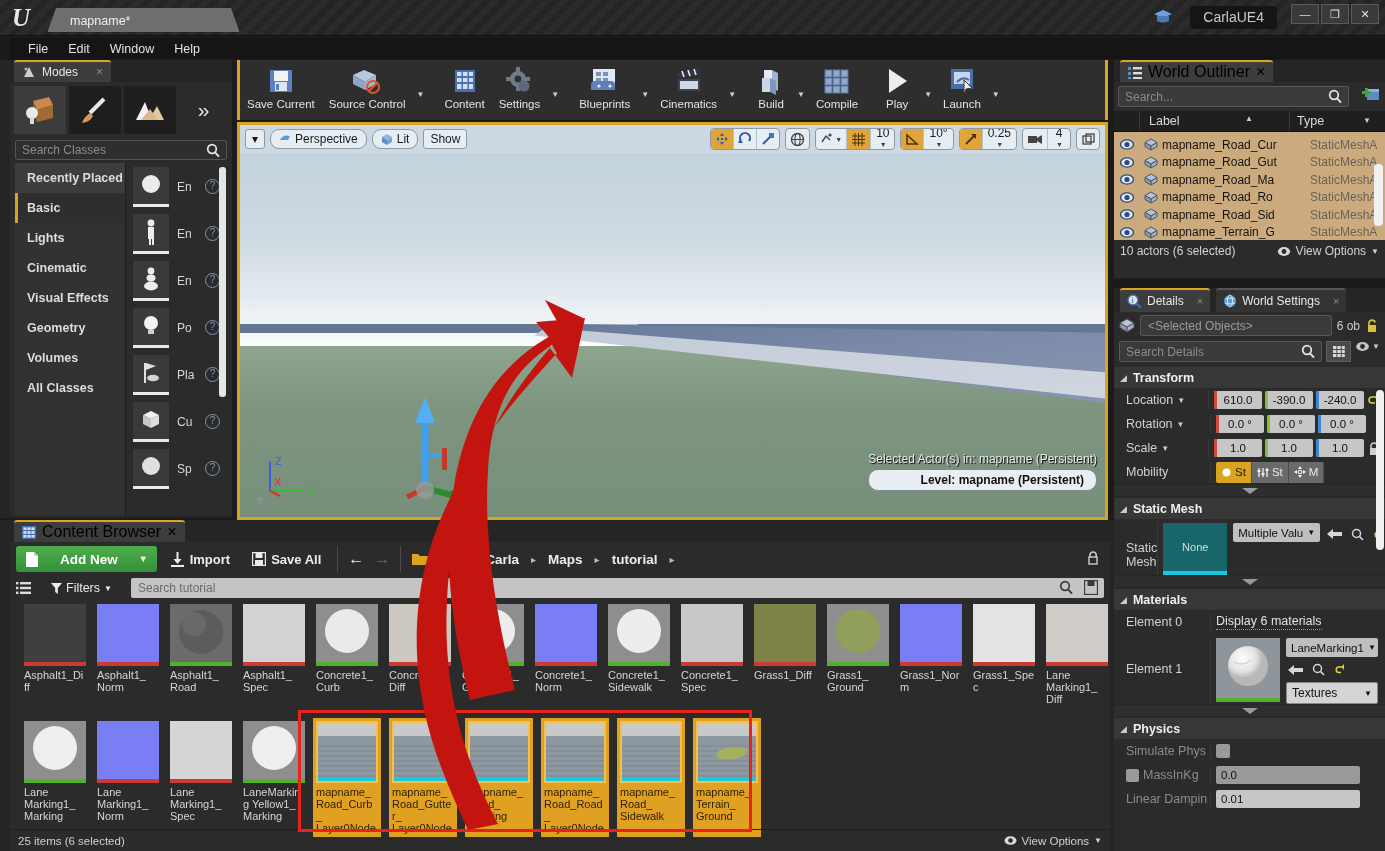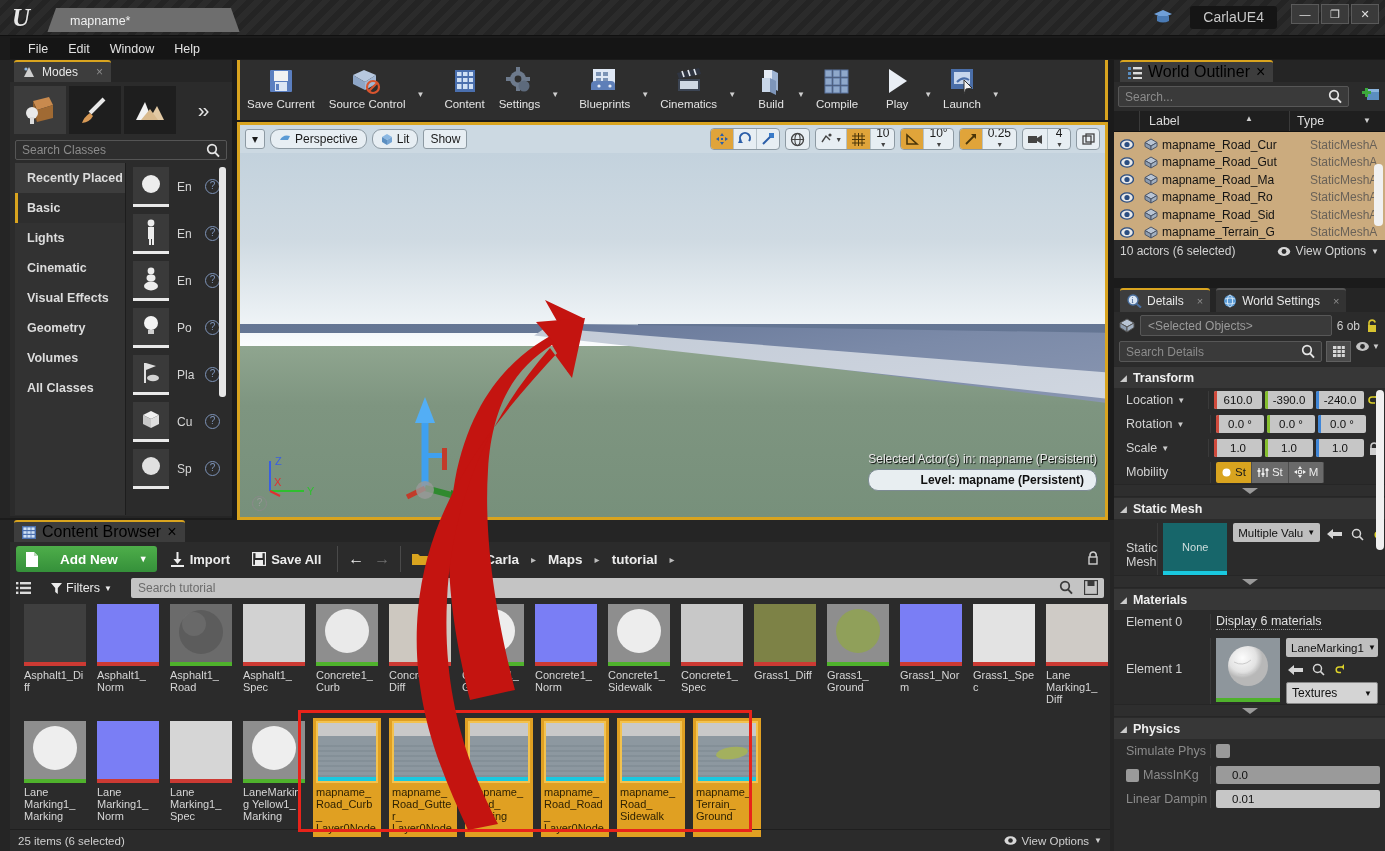--- a/index.html
+++ b/index.html
@@ -342,21 +342,21 @@
     overflow: hidden; white-space: nowrap;
   }
   .combo.btn { background: #d4d4d4; border: 1px solid #888; height: 22px; font-size: 12px; }
   .rowicons { display: flex; gap: 9px; align-items: center; padding-left: 2px; margin-top: 3px; }
   .link-txt {
     font-size: 12.5px; color: #e0e0e0; border-bottom: 1px dotted #9a9a9a; padding-bottom: 1px;
   }
   .chk-sm { width: 14px; height: 14px; background: #9a9a9a; border-radius: 2px; }
   .num-f {
     height: 18px; background: #9a9a9a; border-radius: 2px; display: flex; align-items: center;
-    padding: 0 16px; font-size: 11.5px; color: #111; width: 164px;
+    padding: 0 5px; font-size: 11.5px; color: #111; width: 144px;
   }
   .num-f.light { background: #c6c6c6; }
   .dt-scroll {
     position: absolute; right: 1px; top: 78px; width: 8px; height: 160px;
     background: #f0f0f0; border-radius: 4px;
   }
 
   
   .cbrowser {
     position: absolute; left: 0; top: 520px; width: 1114px; height: 331px;

